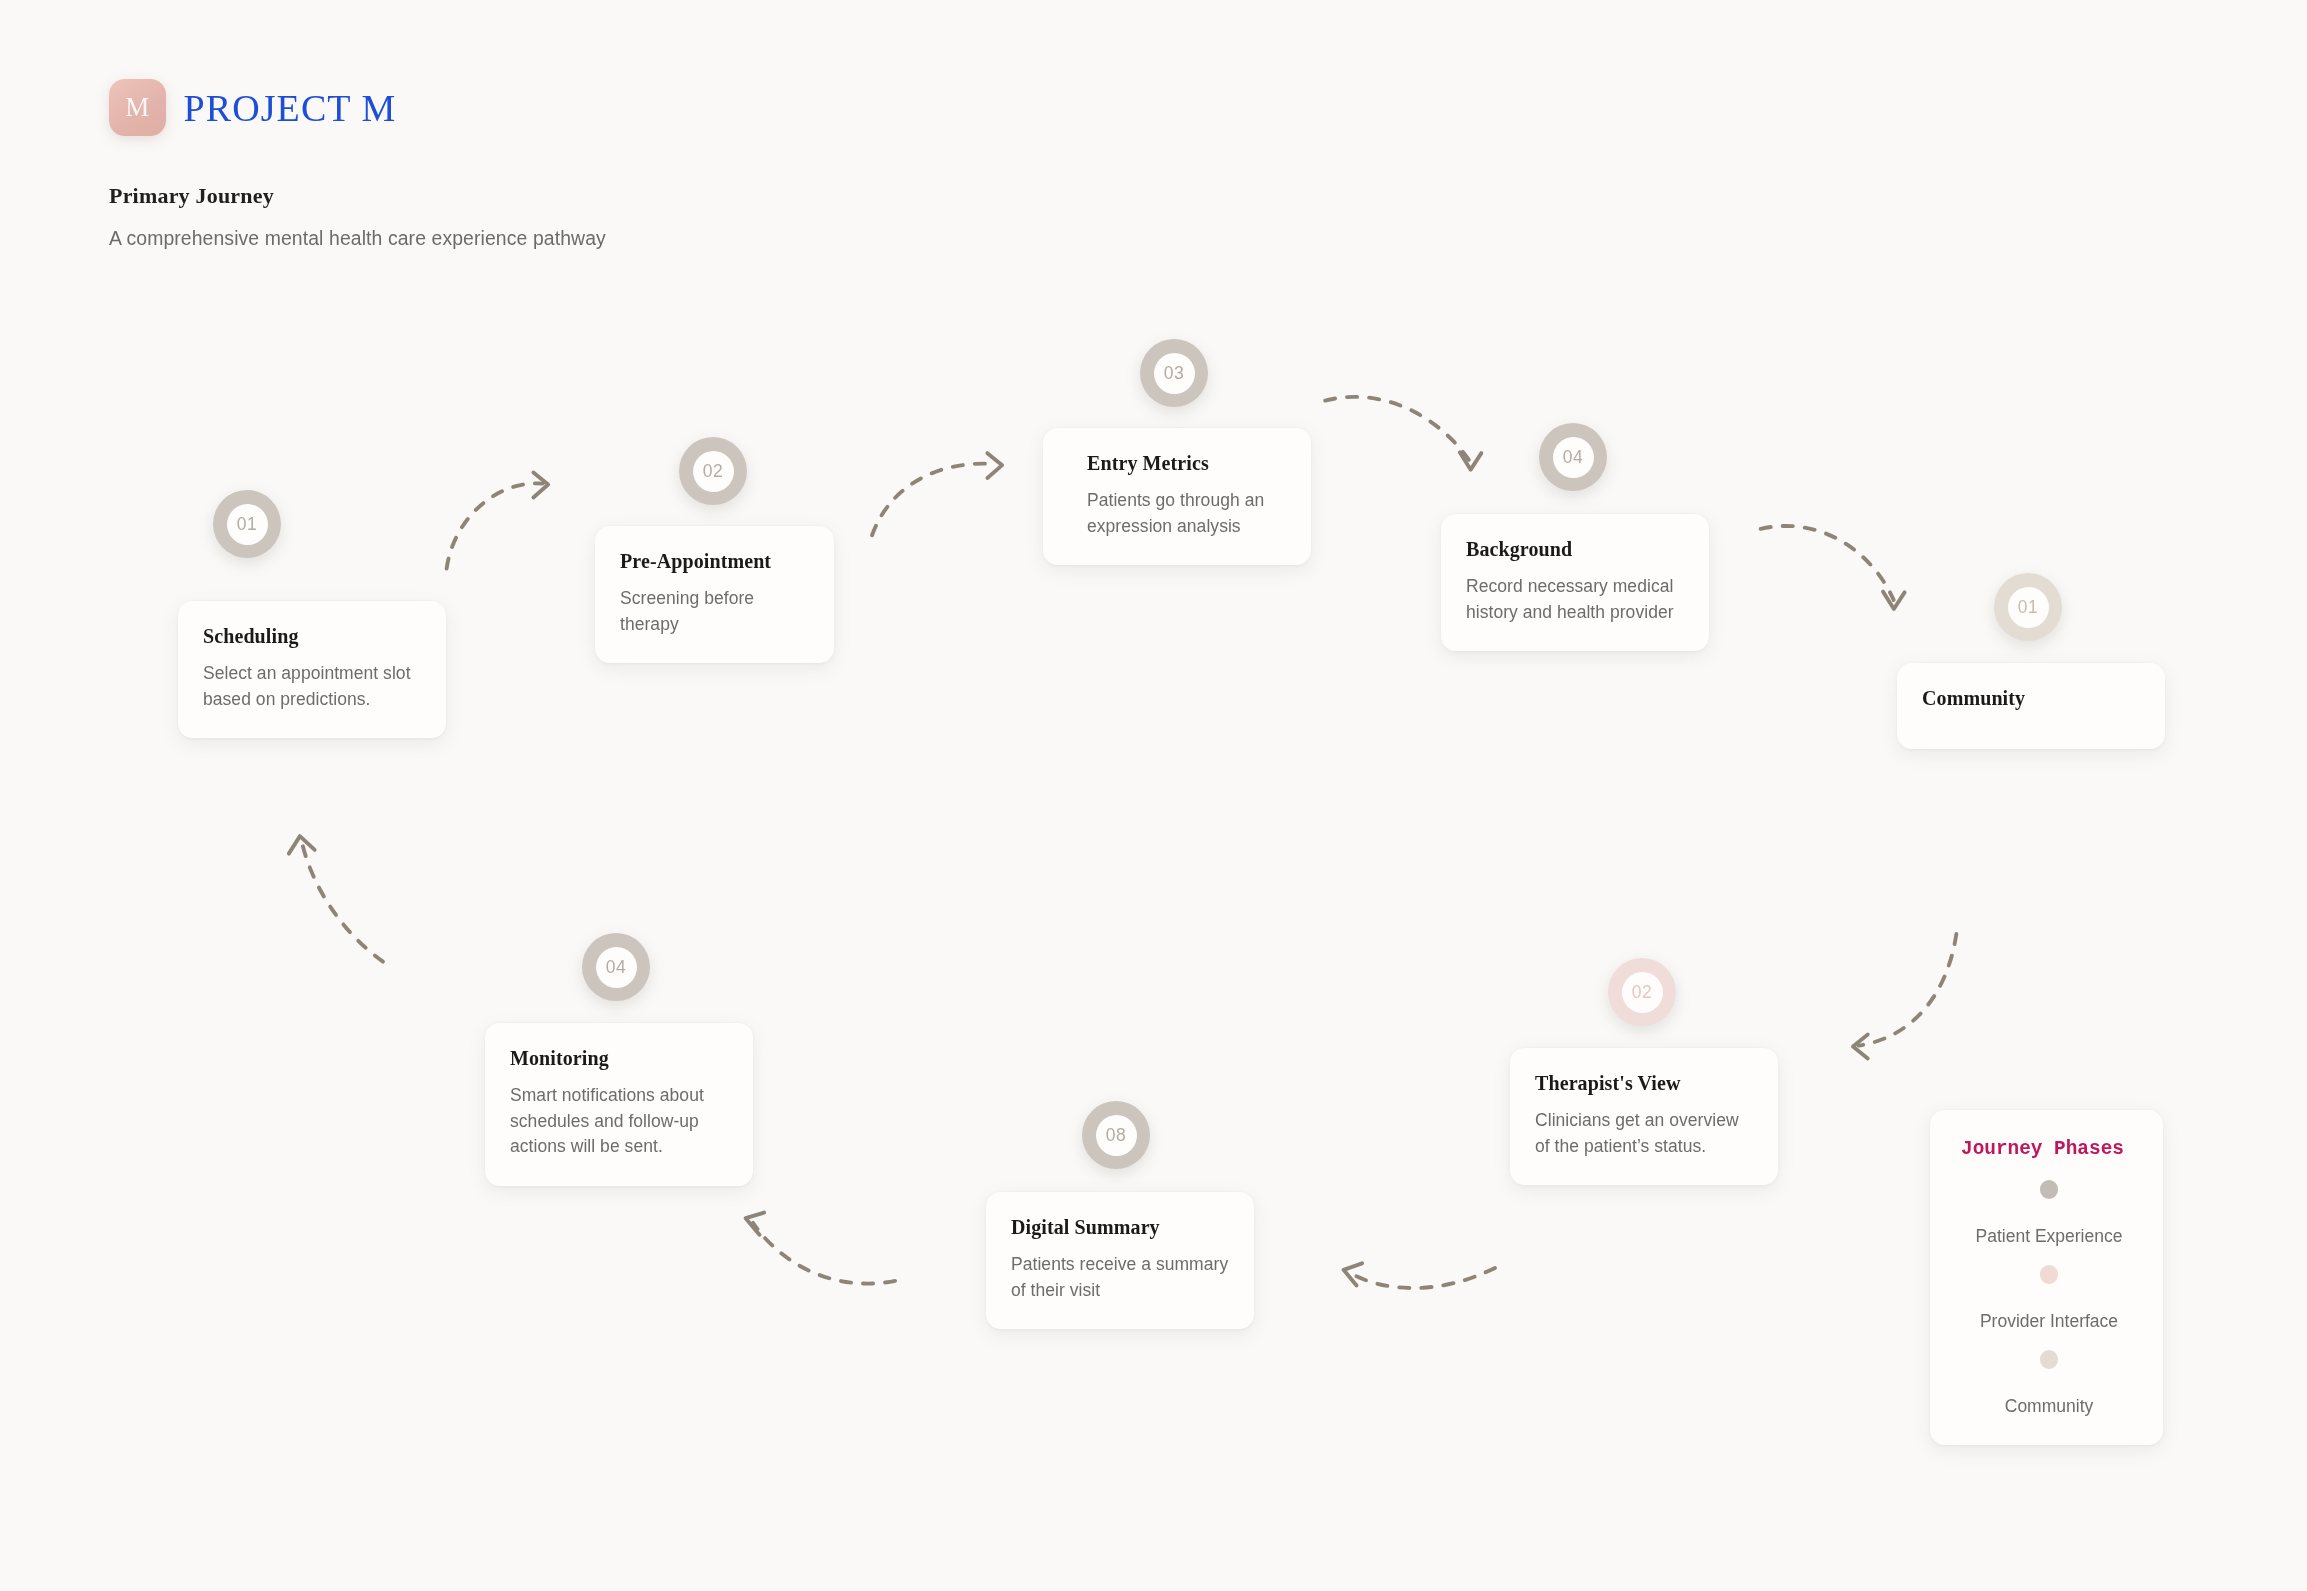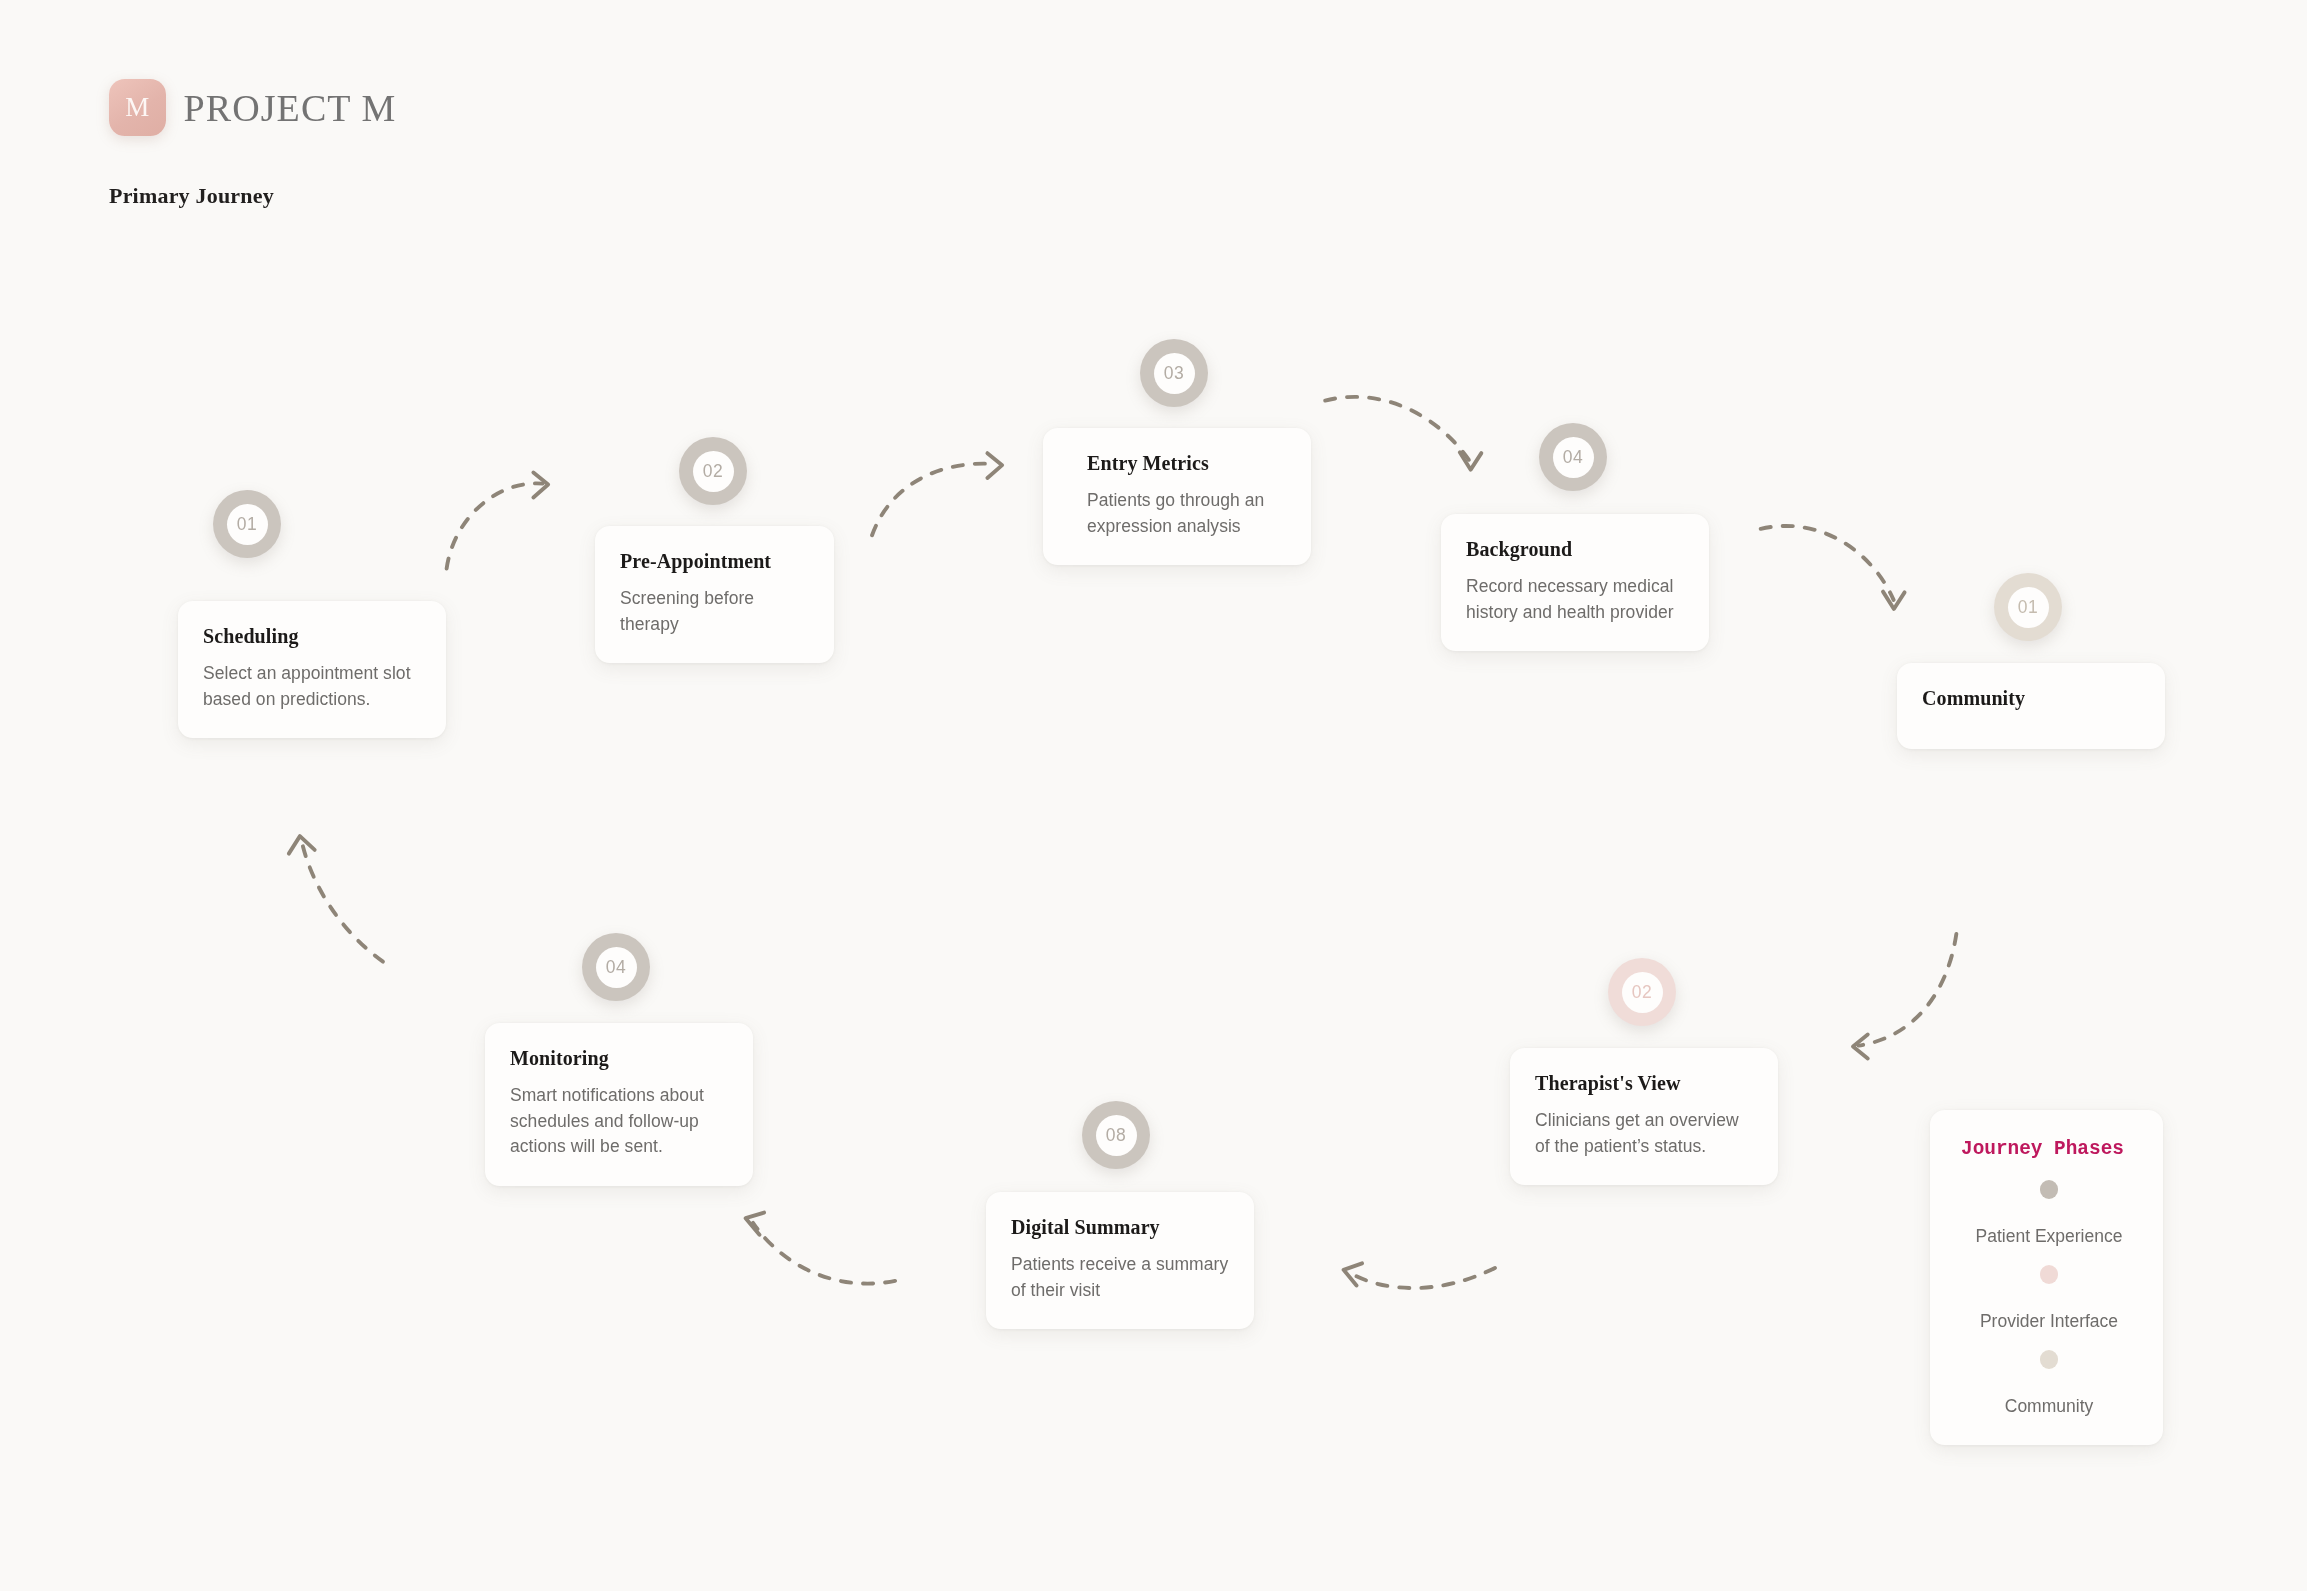--- a/index.html
+++ b/index.html
@@ -39,21 +39,21 @@
     justify-content: center;
     font-family: "Liberation Serif", serif;
     font-size: 27px;
     color: #fdf7f5;
     letter-spacing: 0.5px;
   }
   .brand-title {
     font-family: "Liberation Serif", serif;
     font-size: 38px;
     letter-spacing: 1.1px;
-    color: #737373;
+    color: #1d4ed8;
     font-weight: 400;
   }
   .section-title {
     margin-top: 47px;
     font-family: "Liberation Serif", serif;
     font-size: 22px;
     font-weight: 700;
     color: #211f1e;
     letter-spacing: 0.2px;
   }
@@ -172,20 +172,21 @@
 <div id="stage">
 
   <div id="header">
     <div class="brand-row">
       <div class="brand-logo">
         <span>M</span>
       </div>
       <div class="brand-title">PROJECT M</div>
     </div>
     <div class="section-title">Primary Journey</div>
+    <div class="section-sub">A comprehensive mental health care experience pathway</div>
   </div>
 
   <svg id="arrows" viewBox="0 0 2500 1724" xmlns="http://www.w3.org/2000/svg">
     <g fill="none" stroke="#8e8578" stroke-width="4.2" stroke-linecap="round" stroke-linejoin="round">
 
       <g>
         <path d="M 484 616 C 492 560 540 520 588 524" stroke-dasharray="11 13"></path>
         <polyline points="578,512 594,525 578,539"></polyline>
       </g>
 

